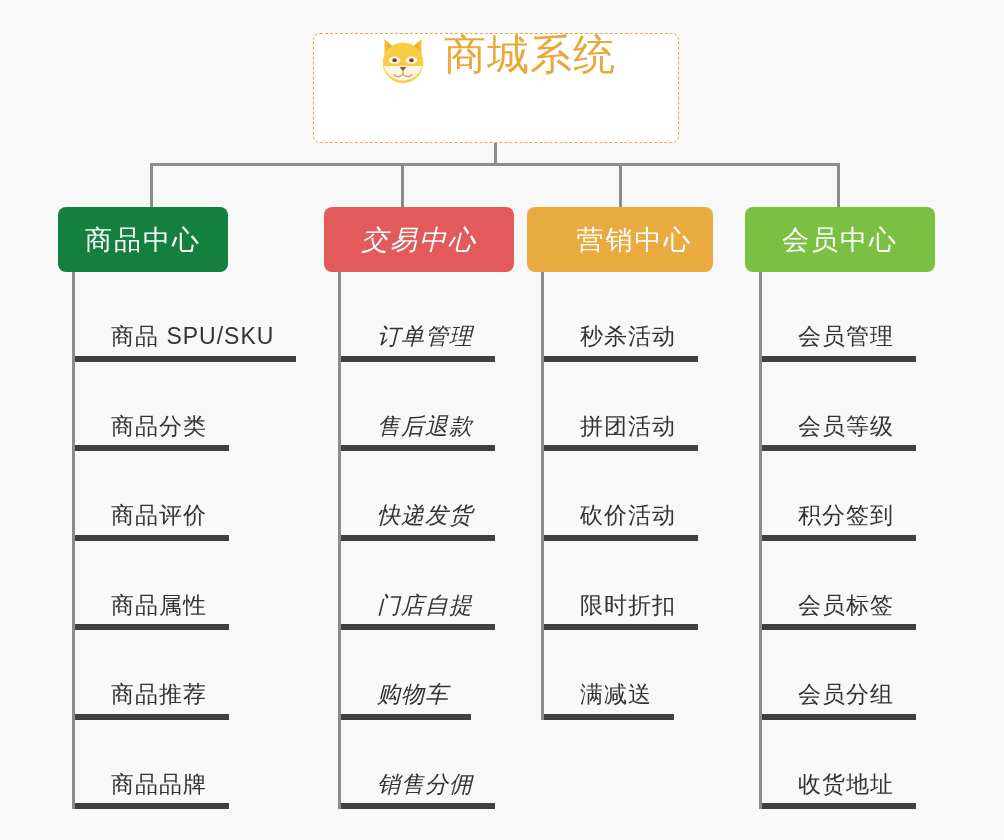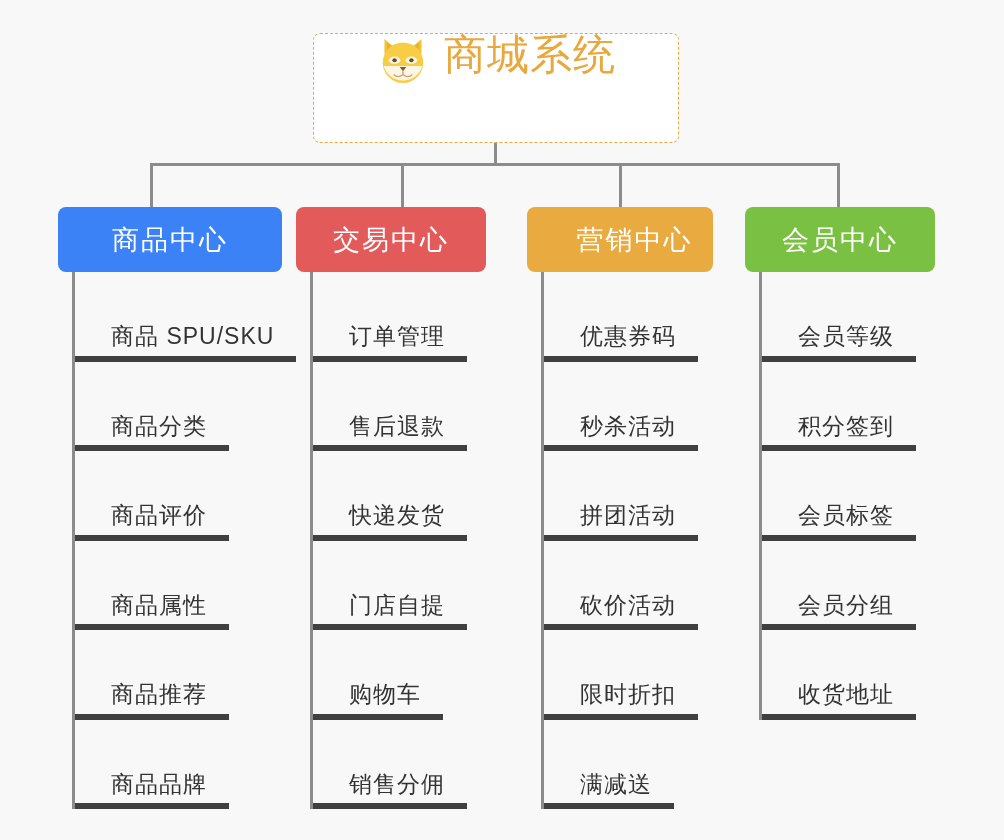--- a/index.html
+++ b/index.html
@@ -141,21 +141,21 @@
 
   <div class="conn conn-v" style="left:494px; top:143px; height:22px;"></div>
   <div class="conn conn-h" style="left:150px; top:163px; width:690px;"></div>
 
   <div class="conn conn-v" style="left:150px; top:163px; height:46px;"></div>
   <div class="conn conn-v" style="left:401px; top:163px; height:46px;"></div>
   <div class="conn conn-v" style="left:619px; top:163px; height:46px;"></div>
   <div class="conn conn-v" style="left:837px; top:163px; height:46px;"></div>
 
   <div class="category" style="left:58px; width:186px;">
-    <div class="cat-header" style="background:#3b82f6; width:224px;">
+    <div class="cat-header" style="background:#15803d; width:170px;">
       <span>商品中心</span>
     </div>
     <div class="leaf-list" style="margin-left:14px;">
       <div class="leaf-spine"></div>
       <div class="leaf-item">
           <span class="leaf-underline">
             <span class="leaf-label">商品 SPU/SKU</span>
           </span>
         </div>
       <div class="leaf-item">
@@ -179,21 +179,21 @@
           </span>
         </div>
       <div class="leaf-item">
           <span class="leaf-underline">
             <span class="leaf-label">商品品牌</span>
           </span>
         </div>
     </div>
   </div>
 
-  <div class="category" style="left:296px; width:190px;">
+  <div class="category" style="left:324px; width:190px;font-style:italic;">
     <div class="cat-header" style="background:#e35a5a; width:190px;">
       <span>交易中心</span>
     </div>
     <div class="leaf-list" style="margin-left:14px;">
       <div class="leaf-spine"></div>
       <div class="leaf-item">
           <span class="leaf-underline">
             <span class="leaf-label">订单管理</span>
           </span>
         </div>
@@ -226,25 +226,20 @@
   </div>
 
   <div class="category" style="left:527px; width:186px;">
     <div class="cat-header" style="background:#e9ab3f; width:186px;padding-left:29px;">
       <span>营销中心</span>
     </div>
     <div class="leaf-list" style="margin-left:14px;">
       <div class="leaf-spine"></div>
       <div class="leaf-item">
           <span class="leaf-underline">
-            <span class="leaf-label">优惠券码</span>
-          </span>
-        </div>
-      <div class="leaf-item">
-          <span class="leaf-underline">
             <span class="leaf-label">秒杀活动</span>
           </span>
         </div>
       <div class="leaf-item">
           <span class="leaf-underline">
             <span class="leaf-label">拼团活动</span>
           </span>
         </div>
       <div class="leaf-item">
           <span class="leaf-underline">
@@ -265,20 +260,25 @@
   </div>
 
   <div class="category" style="left:745px; width:190px;">
     <div class="cat-header" style="background:#7ac143; width:190px;">
       <span>会员中心</span>
     </div>
     <div class="leaf-list" style="margin-left:14px;">
       <div class="leaf-spine"></div>
       <div class="leaf-item">
           <span class="leaf-underline">
+            <span class="leaf-label">会员管理</span>
+          </span>
+        </div>
+      <div class="leaf-item">
+          <span class="leaf-underline">
             <span class="leaf-label">会员等级</span>
           </span>
         </div>
       <div class="leaf-item">
           <span class="leaf-underline">
             <span class="leaf-label">积分签到</span>
           </span>
         </div>
       <div class="leaf-item">
           <span class="leaf-underline">

